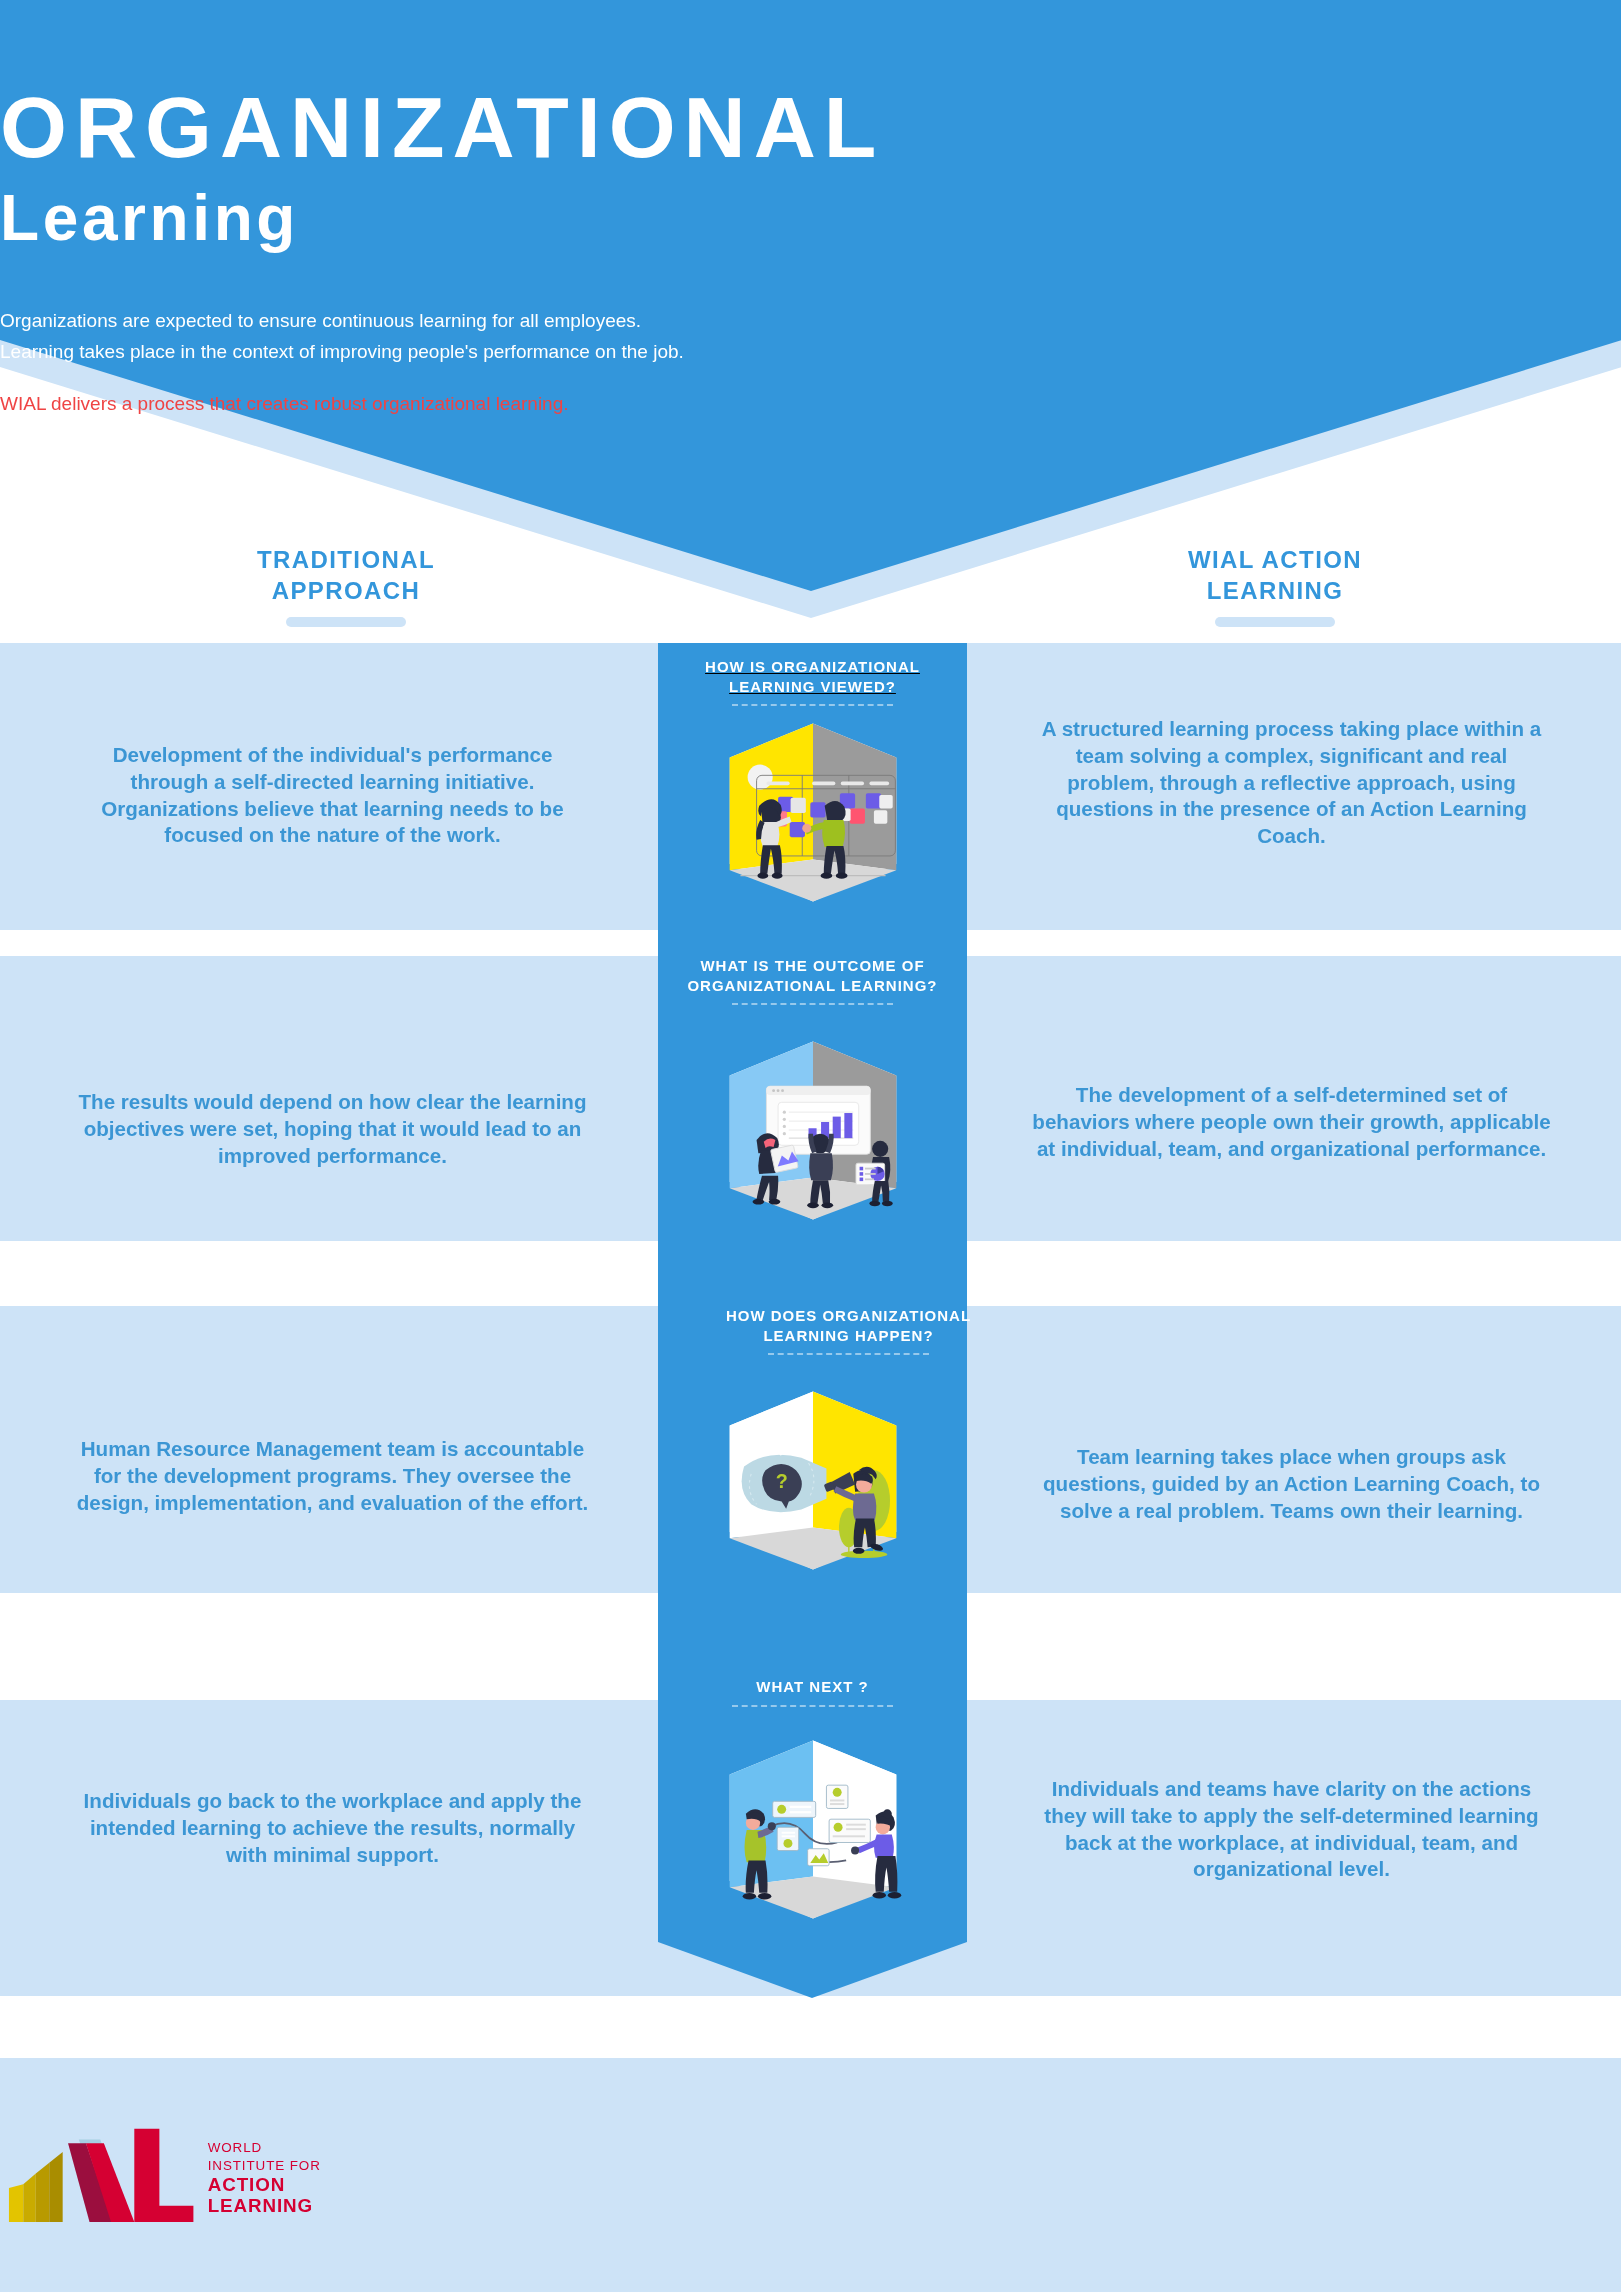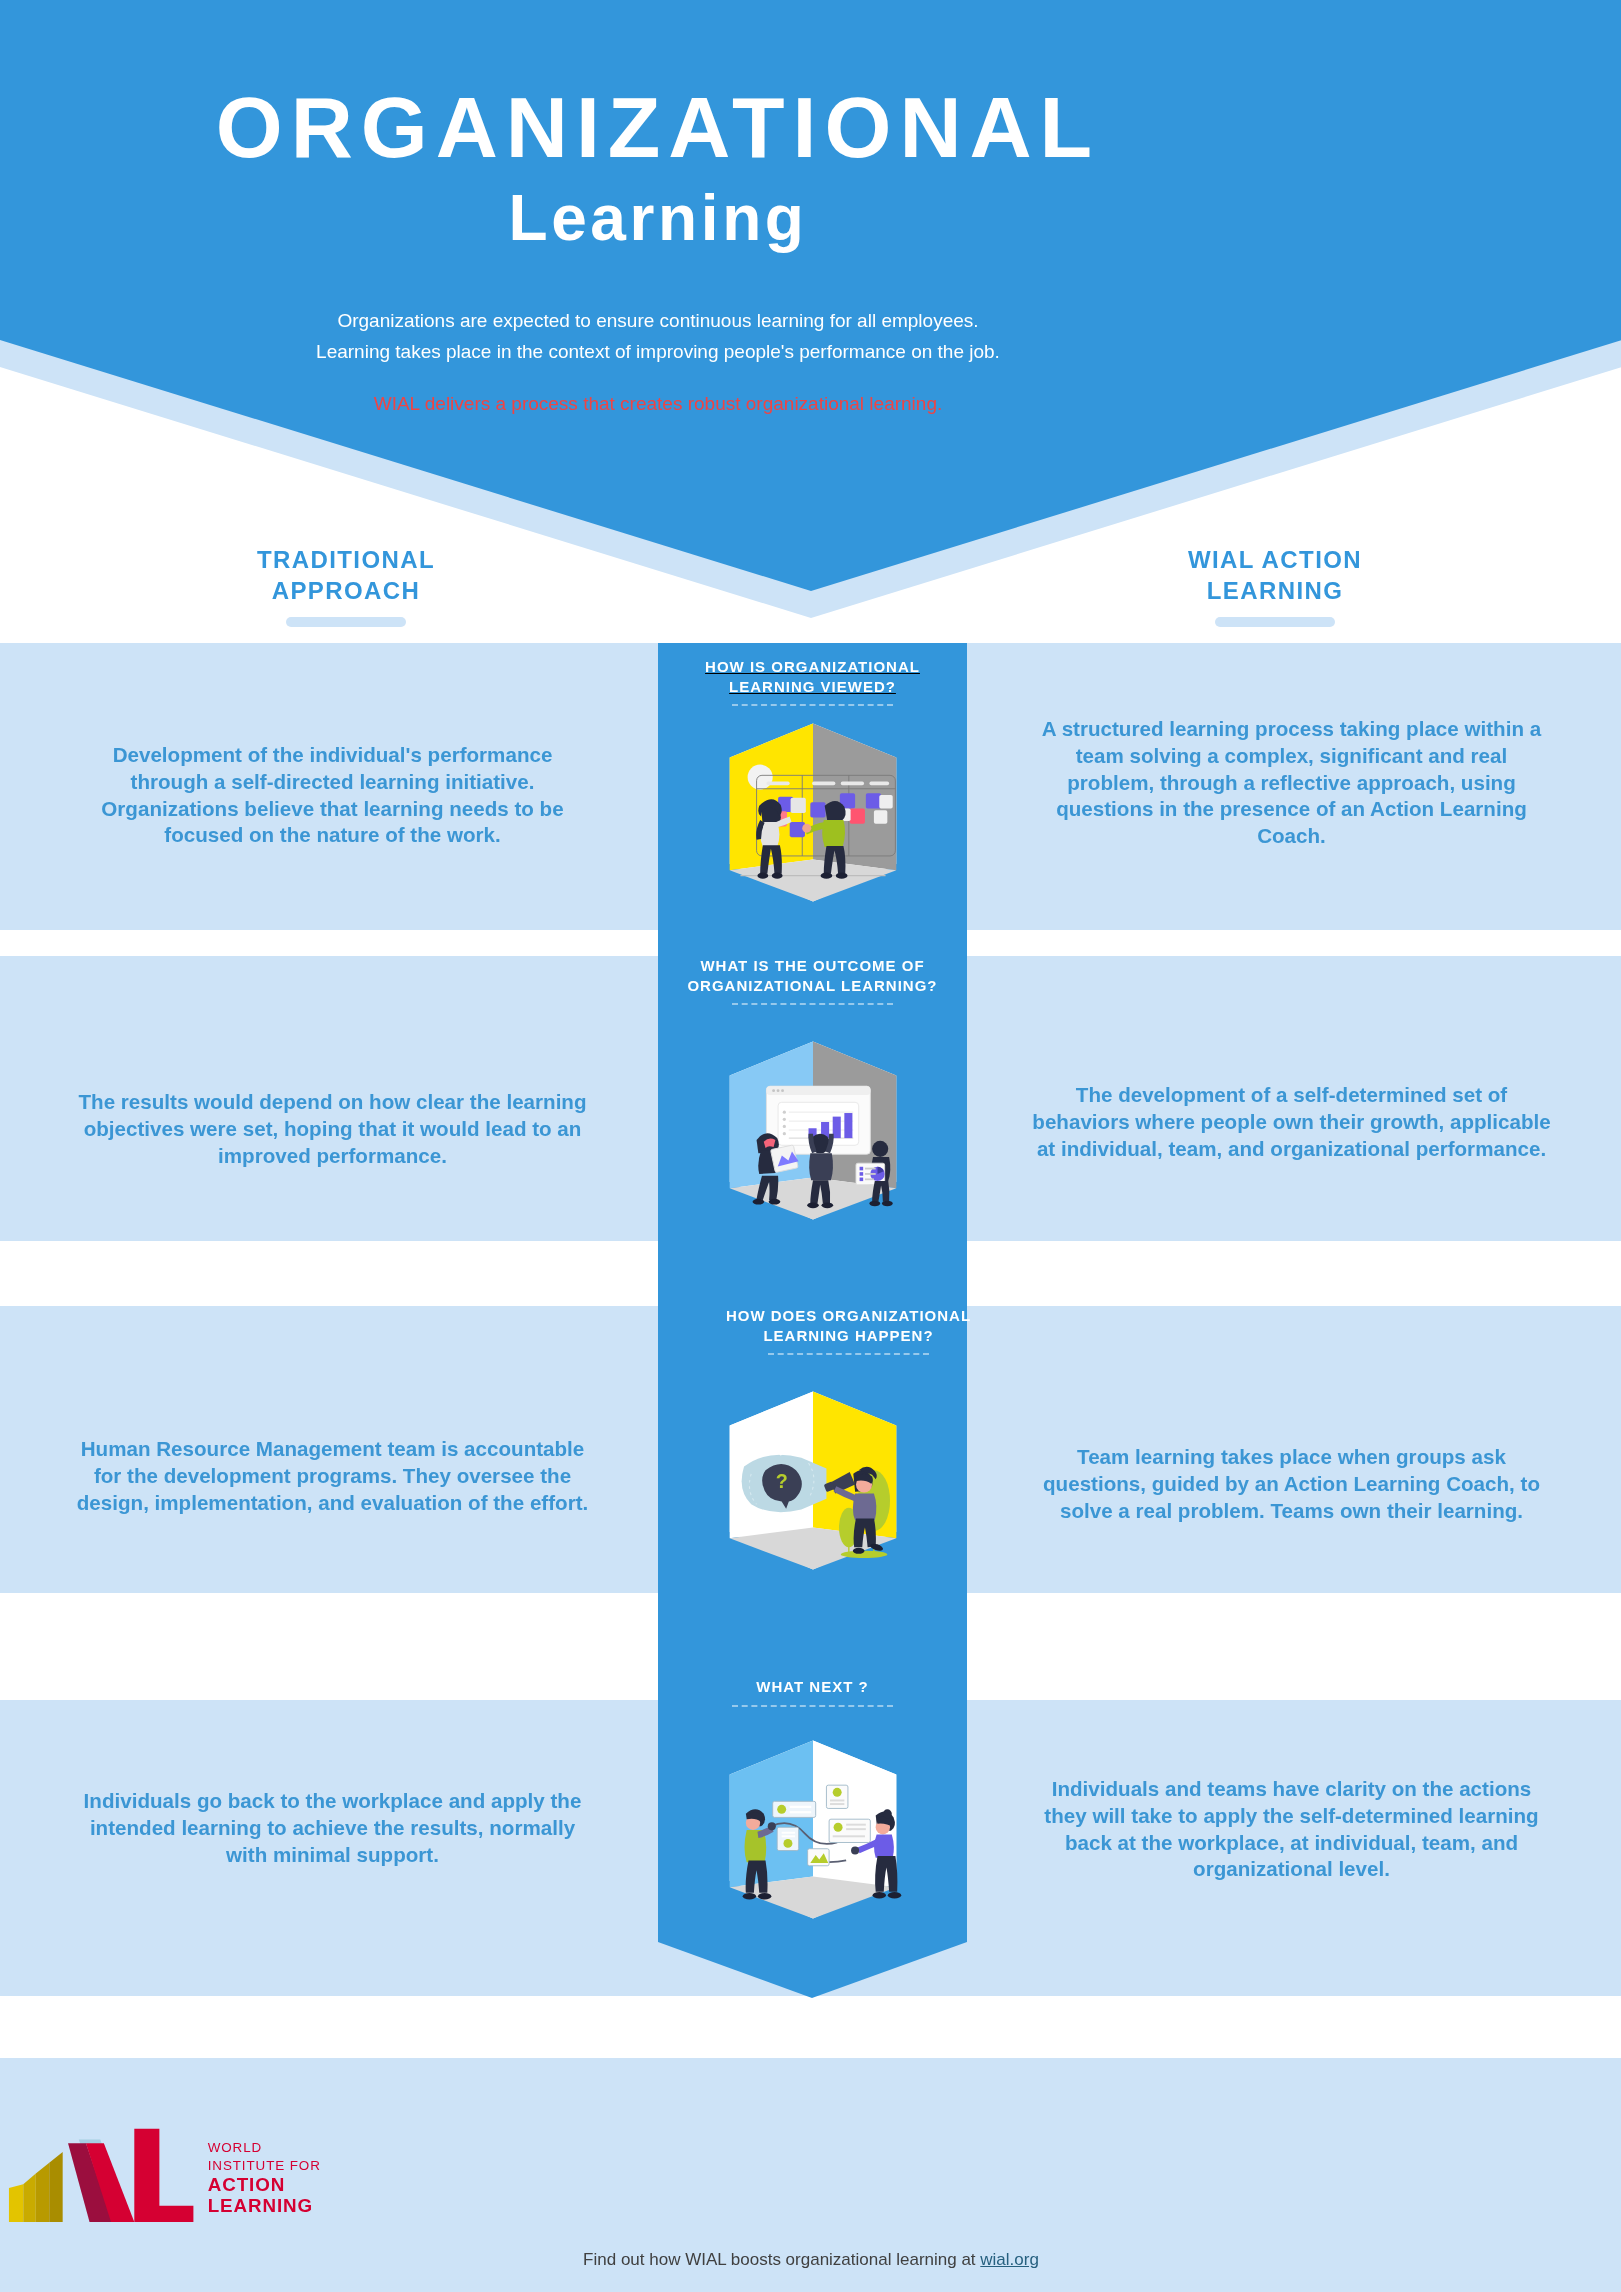--- a/index.html
+++ b/index.html
@@ -33,21 +33,20 @@
     top: 0; left: 0;
     width: 1622px;
     height: 591px;
     background: #3396db;
     clip-path: polygon(0 0, 1622px 0, 1622px 340px, 811px 591px, 0 340px);
   }
   .header-inner {
     position: absolute;
     top: 0; left: 0;
     width: 1316px;
-    text-align: center;
     z-index: 5;
   }
   .title-main {
     margin-top: 84px;
     font-size: 86px;
     font-weight: bold;
     letter-spacing: 8px;
     color: #ffffff;
     line-height: 1.0;
     font-family: "Liberation Sans", sans-serif;
@@ -509,18 +508,15 @@
 
       <polygon points="150,2 178,2 178,88 216,88 216,106 150,106" fill="#d50032"></polygon>
 
       <text x="232" y="28" font-family="'Liberation Sans', sans-serif" font-size="15" letter-spacing="1" fill="#d50032">WORLD</text>
       <text x="232" y="48" font-family="'Liberation Sans', sans-serif" font-size="15" letter-spacing="1" fill="#d50032">INSTITUTE FOR</text>
       <text x="232" y="71" font-family="'Liberation Sans', sans-serif" font-size="21" font-weight="bold" letter-spacing="1" fill="#d50032">ACTION</text>
       <text x="232" y="95" font-family="'Liberation Sans', sans-serif" font-size="21" font-weight="bold" letter-spacing="1" fill="#d50032">LEARNING</text>
     </svg>
   </div>
 
-  <div class="footer-note">
-    <span>Find out how WIAL boosts organizational learning at </span><a class="footer-link" href="#">wial.org</a>
-  </div>
 
 </div>
 
 
 </body></html>

